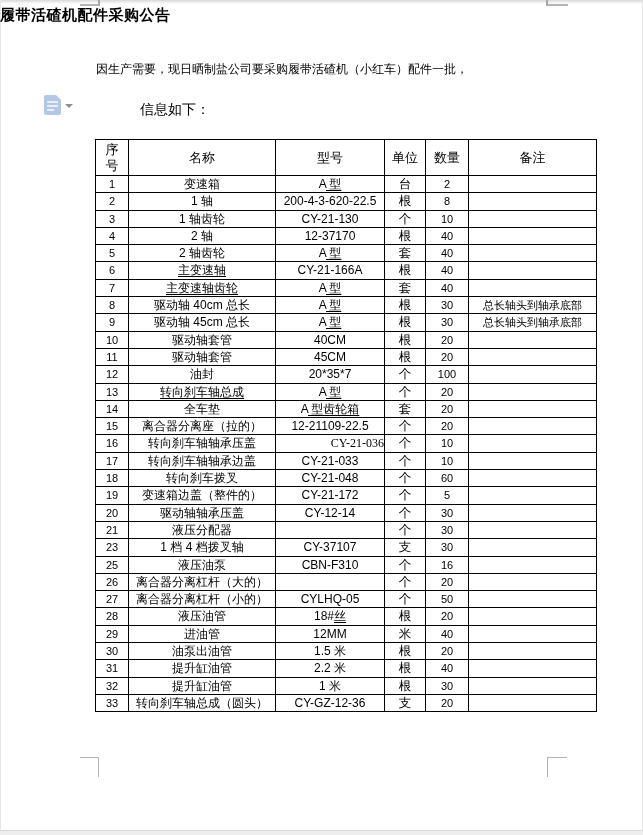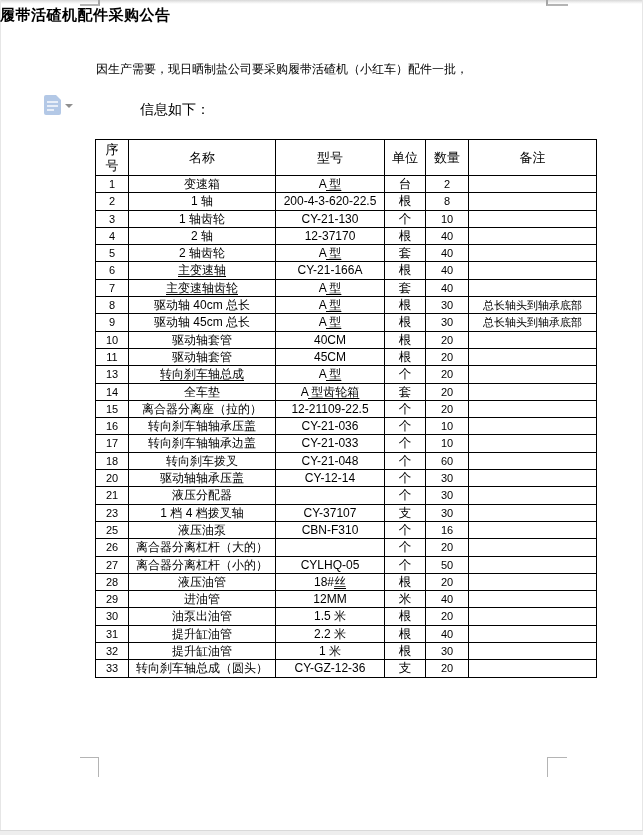--- a/index.html
+++ b/index.html
@@ -186,20 +186,28 @@
           </tr>
           <tr>
             <td class="c-no">11</td>
             <td class="c-name">驱动轴套管</td>
             <td class="c-model">45CM</td>
             <td class="c-unit">根</td>
             <td class="c-qty">20</td>
             <td class="c-note"></td>
           </tr>
           <tr>
+            <td class="c-no">12</td>
+            <td class="c-name">油封</td>
+            <td class="c-model">20*35*7</td>
+            <td class="c-unit">个</td>
+            <td class="c-qty">100</td>
+            <td class="c-note"></td>
+          </tr>
+          <tr>
             <td class="c-no">13</td>
             <td class="c-name"><u>转向刹车轴总成</u></td>
             <td class="c-model">A<u> 型</u></td>
             <td class="c-unit">个</td>
             <td class="c-qty">20</td>
             <td class="c-note"></td>
           </tr>
           <tr>
             <td class="c-no">14</td>
             <td class="c-name">全车垫</td>
@@ -212,39 +220,47 @@
             <td class="c-no">15</td>
             <td class="c-name">离合器分离座（拉的）</td>
             <td class="c-model">12-21109-22.5</td>
             <td class="c-unit">个</td>
             <td class="c-qty">20</td>
             <td class="c-note"></td>
           </tr>
           <tr>
             <td class="c-no">16</td>
             <td class="c-name">转向刹车轴轴承压盖</td>
-            <td class="c-model" style="text-align: center;">CY-21-036</td>
+            <td class="c-model" style="text-align: right; font-family: Liberation Serif, serif;">CY-21-036</td>
             <td class="c-unit">个</td>
             <td class="c-qty">10</td>
             <td class="c-note"></td>
           </tr>
           <tr>
             <td class="c-no">17</td>
             <td class="c-name">转向刹车轴轴承边盖</td>
             <td class="c-model">CY-21-033</td>
             <td class="c-unit">个</td>
             <td class="c-qty">10</td>
             <td class="c-note"></td>
           </tr>
           <tr>
             <td class="c-no">18</td>
             <td class="c-name">转向刹车拨叉</td>
             <td class="c-model">CY-21-048</td>
             <td class="c-unit">个</td>
             <td class="c-qty">60</td>
+            <td class="c-note"></td>
+          </tr>
+          <tr>
+            <td class="c-no">19</td>
+            <td class="c-name">变速箱边盖（整件的）</td>
+            <td class="c-model">CY-21-172</td>
+            <td class="c-unit">个</td>
+            <td class="c-qty">5</td>
             <td class="c-note"></td>
           </tr>
           <tr>
             <td class="c-no">20</td>
             <td class="c-name">驱动轴轴承压盖</td>
             <td class="c-model">CY-12-14</td>
             <td class="c-unit">个</td>
             <td class="c-qty">30</td>
             <td class="c-note"></td>
           </tr>

